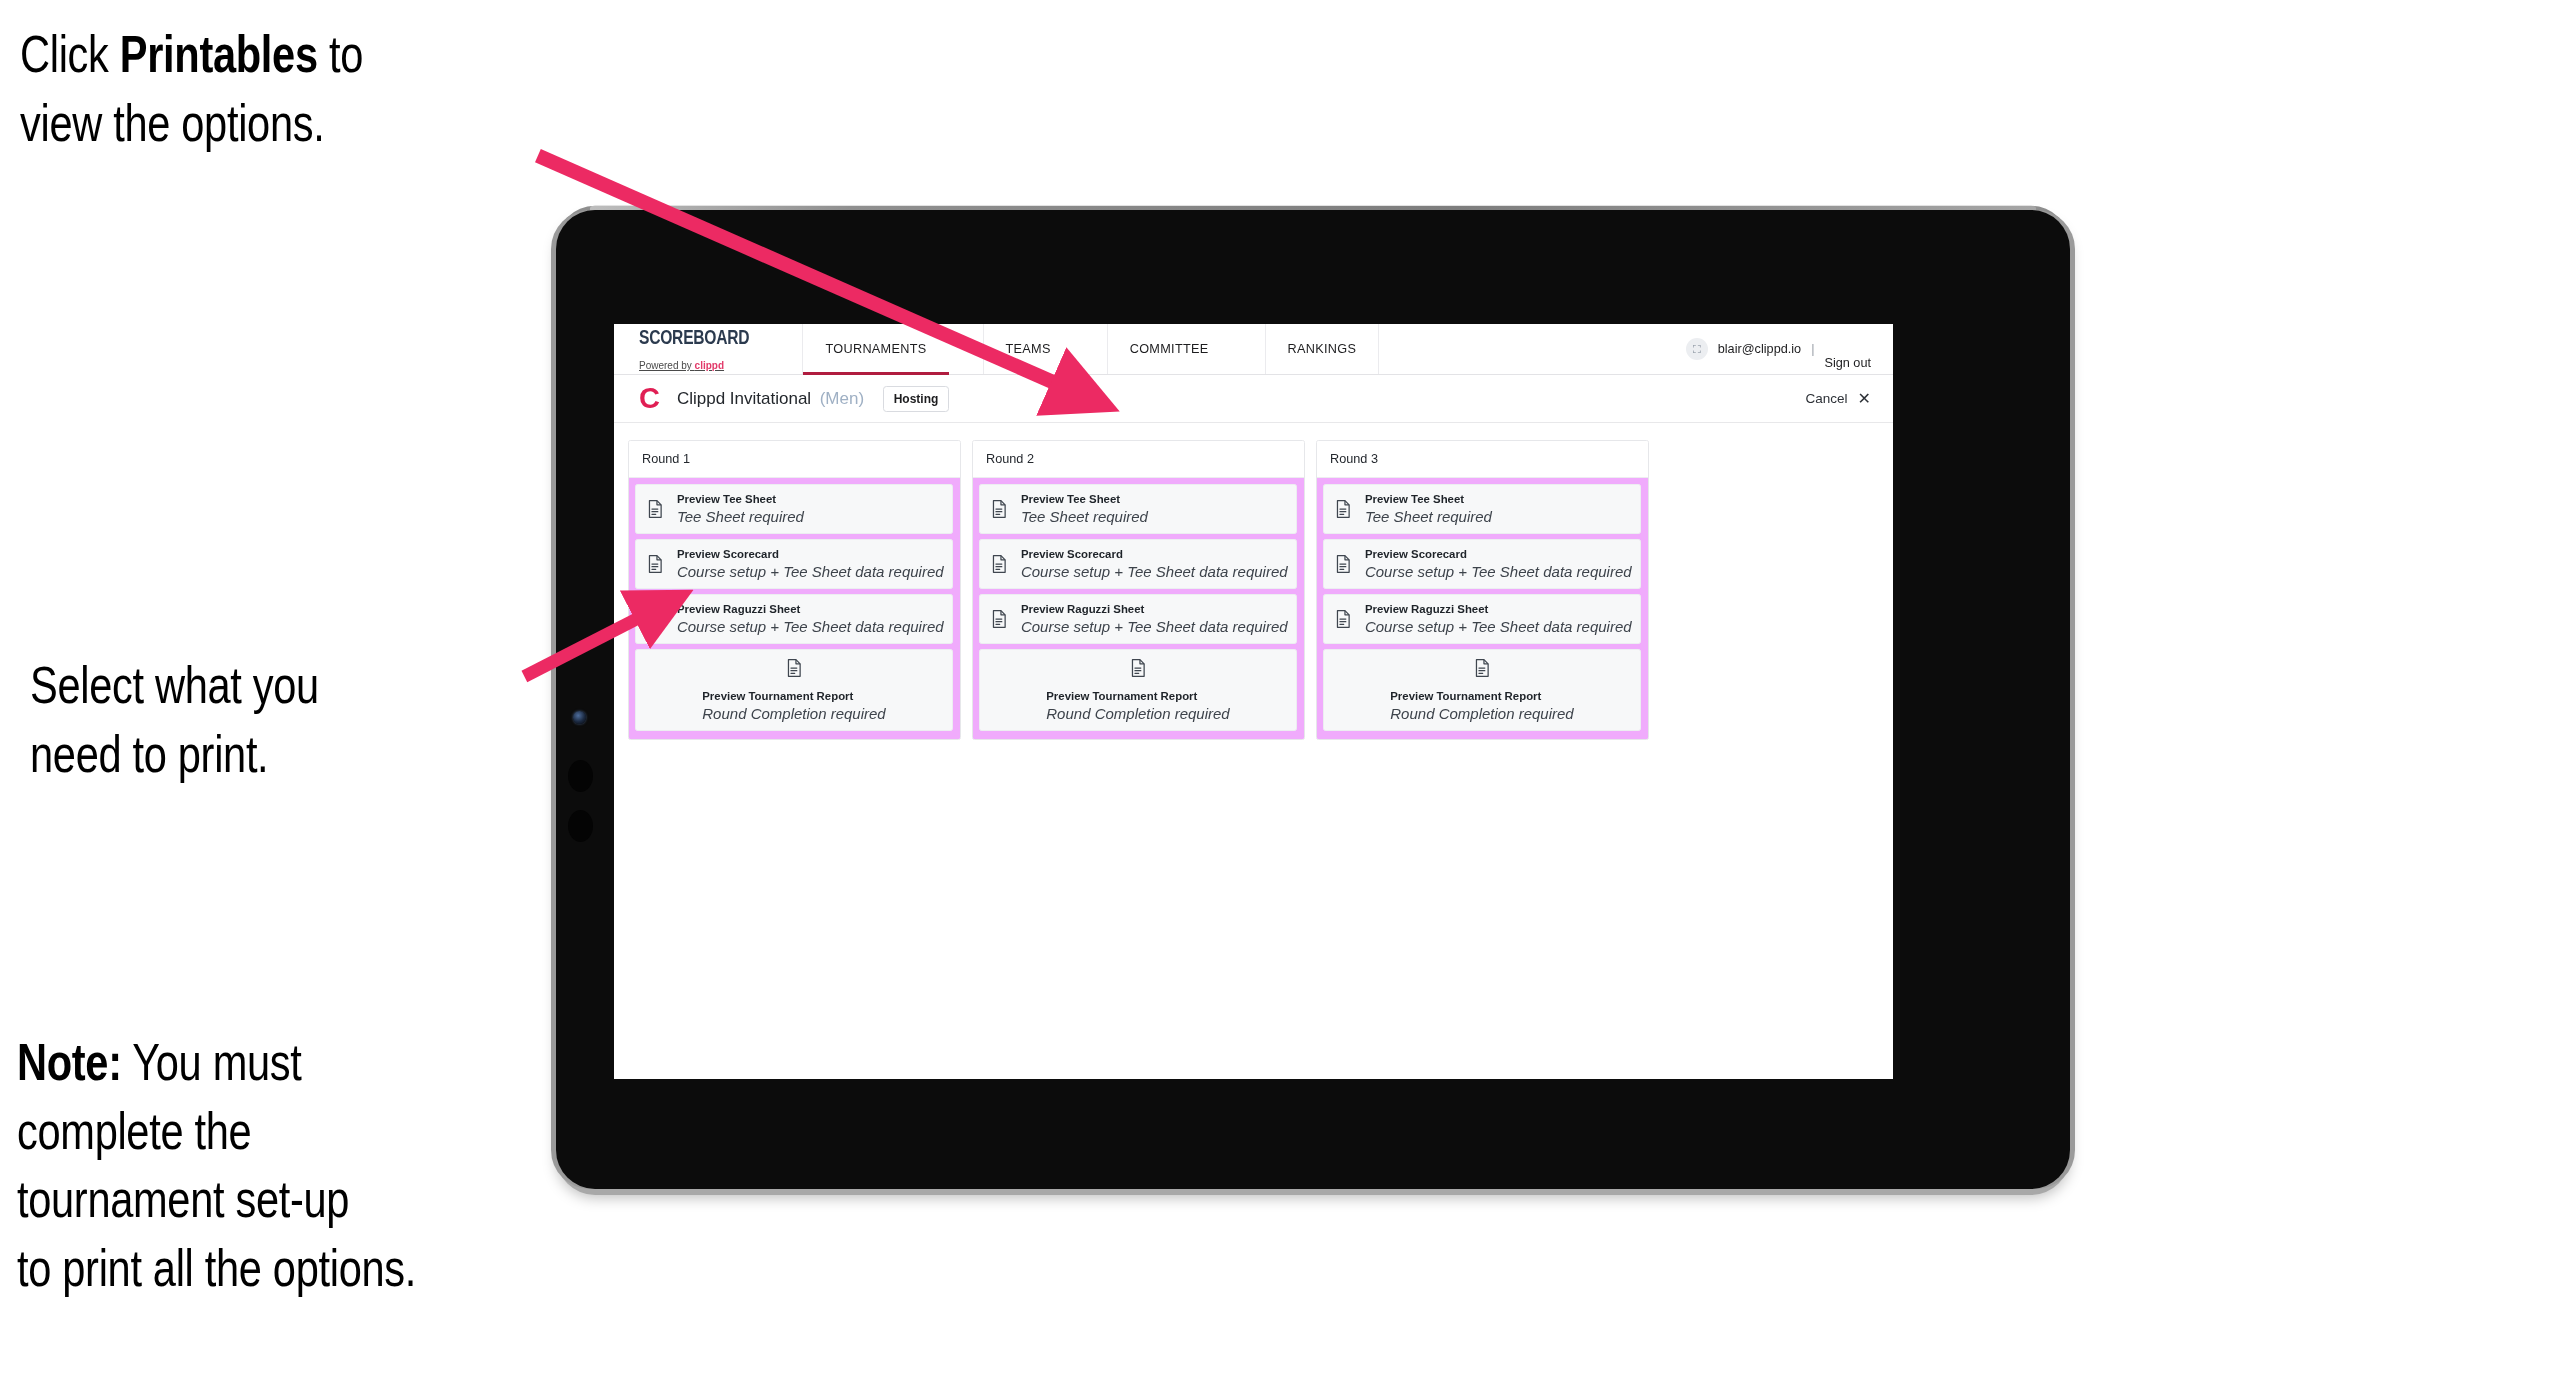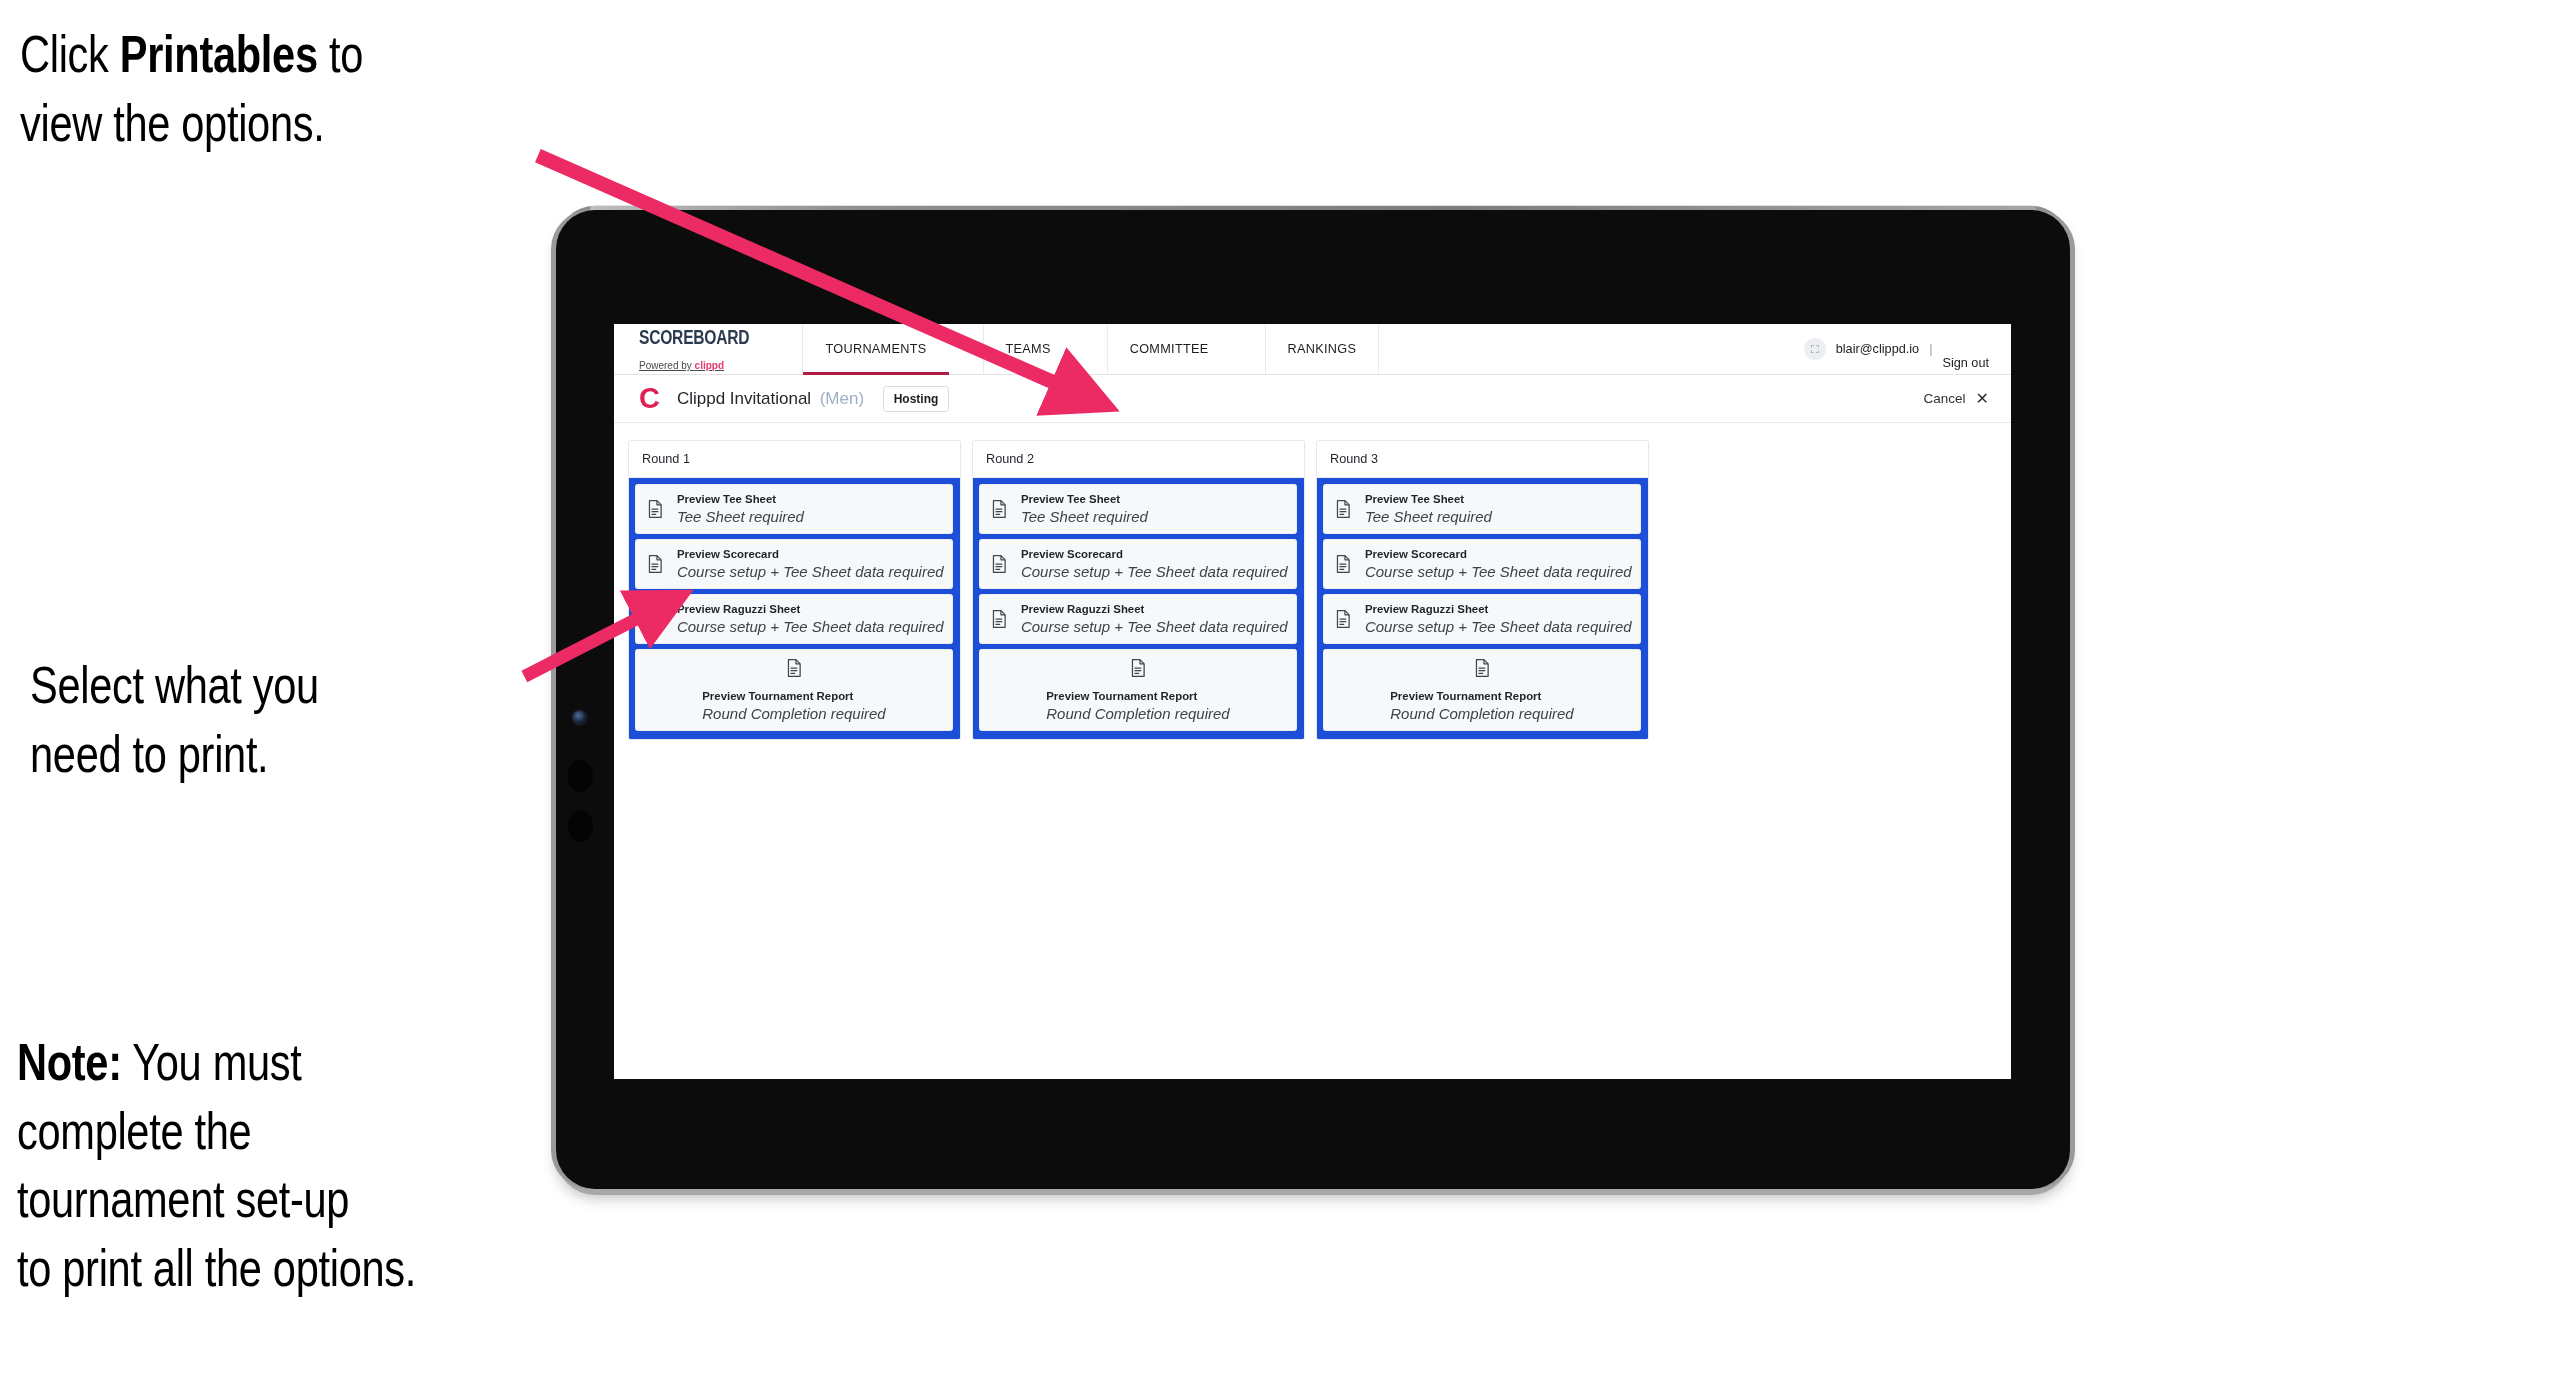--- a/index.html
+++ b/index.html
@@ -49,21 +49,21 @@
   }
   .bezel-dot{position:absolute;background:#040404;border-radius:50%;}
   #cam-lens{
     position:absolute;left:17px;top:501px;width:12.7px;height:12.7px;border-radius:50%;
     background:radial-gradient(circle at 40% 35%,#4e6d9b 0%,#1b2940 55%,#05070c 100%);
     box-shadow:0 0 2.5px rgba(110,150,210,.55);
   }
   #btn-a{left:12px;top:550px;width:25px;height:32px;}
   #btn-b{left:12px;top:600px;width:25px;height:32px;}
   #browser{
-    position:absolute;left:614px;top:324px;width:1397px;height:755px;
+    position:absolute;left:614px;top:324px;width:1279px;height:755px;
     background:#ffffff;overflow:hidden;
   }
 
   
   .topbar{
     position:relative;height:50px;background:#fff;
     display:flex;align-items:stretch;
     border-bottom:0.8px solid #e3e3e6;
   }
   .brand{
@@ -141,21 +141,21 @@
     display:flex;gap:11px;align-items:flex-start;
   }
   .round-col{
     width:331px;background:#fff;border:0.8px solid #e6e7ea;border-radius:2.5px;
     overflow:hidden;
   }
   .round-head{
     height:36px;display:flex;align-items:center;padding:0 13.5px;
     font-size:12.7px;color:#24282e;background:#fff;border-bottom:0.8px solid #ededf0;
   }
-  .round-body{background:#1d4ed8;padding:6px 6.8px 7.6px;}
+  .round-body{background:#f0abfc;padding:6px 6.8px 7.6px;}
   .print-item{
     display:flex;align-items:center;gap:12px;
     background:#f7f8f9;border:0.8px solid #eceef1;border-radius:2.5px;
     padding:7.6px 10px;margin-bottom:5px;cursor:pointer;
   }
   .print-item:last-child{margin-bottom:0;flex-direction:column;}
   .doc-icon{flex:0 0 auto;width:18.6px;height:20px;color:#3f464f;}
   .pi-text{display:flex;flex-direction:column;gap:2.5px;min-width:0;}
   .pi-title{font-size:11.4px;font-weight:700;color:#1e2329;line-height:1.15;white-space:nowrap;}
   .pi-sub{font-size:15px;font-style:italic;color:#3d434b;line-height:1.15;white-space:nowrap;}

